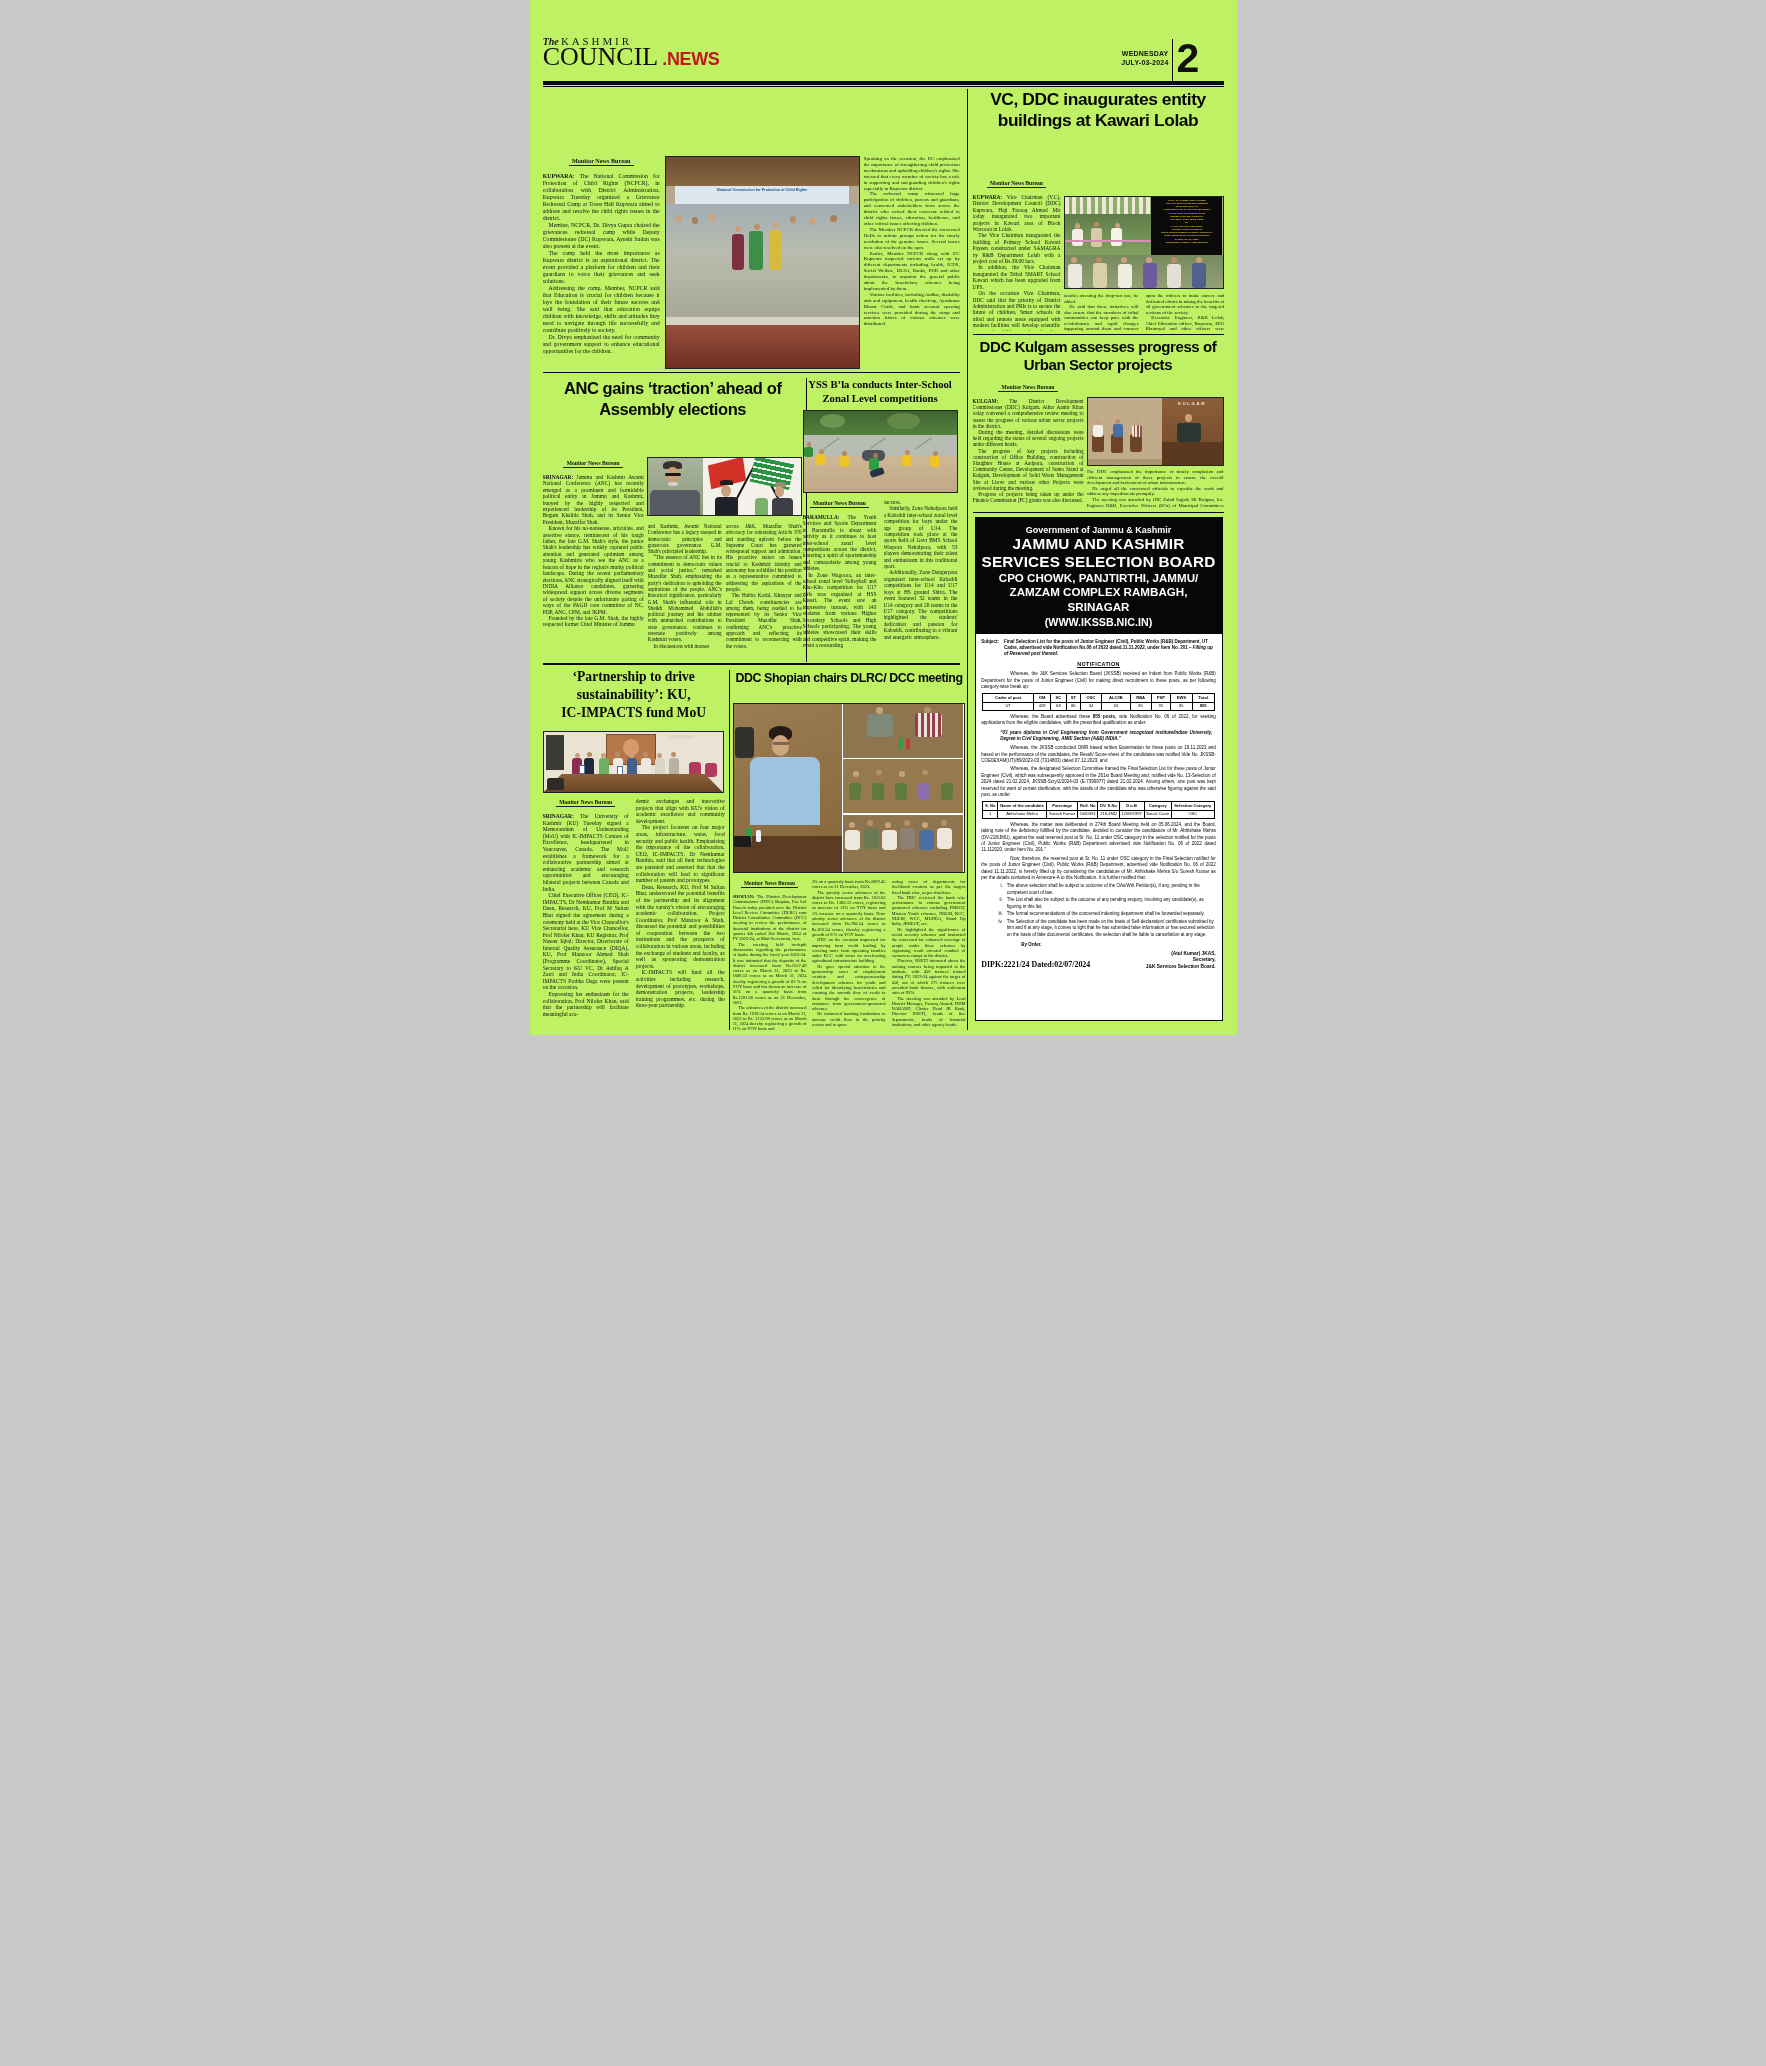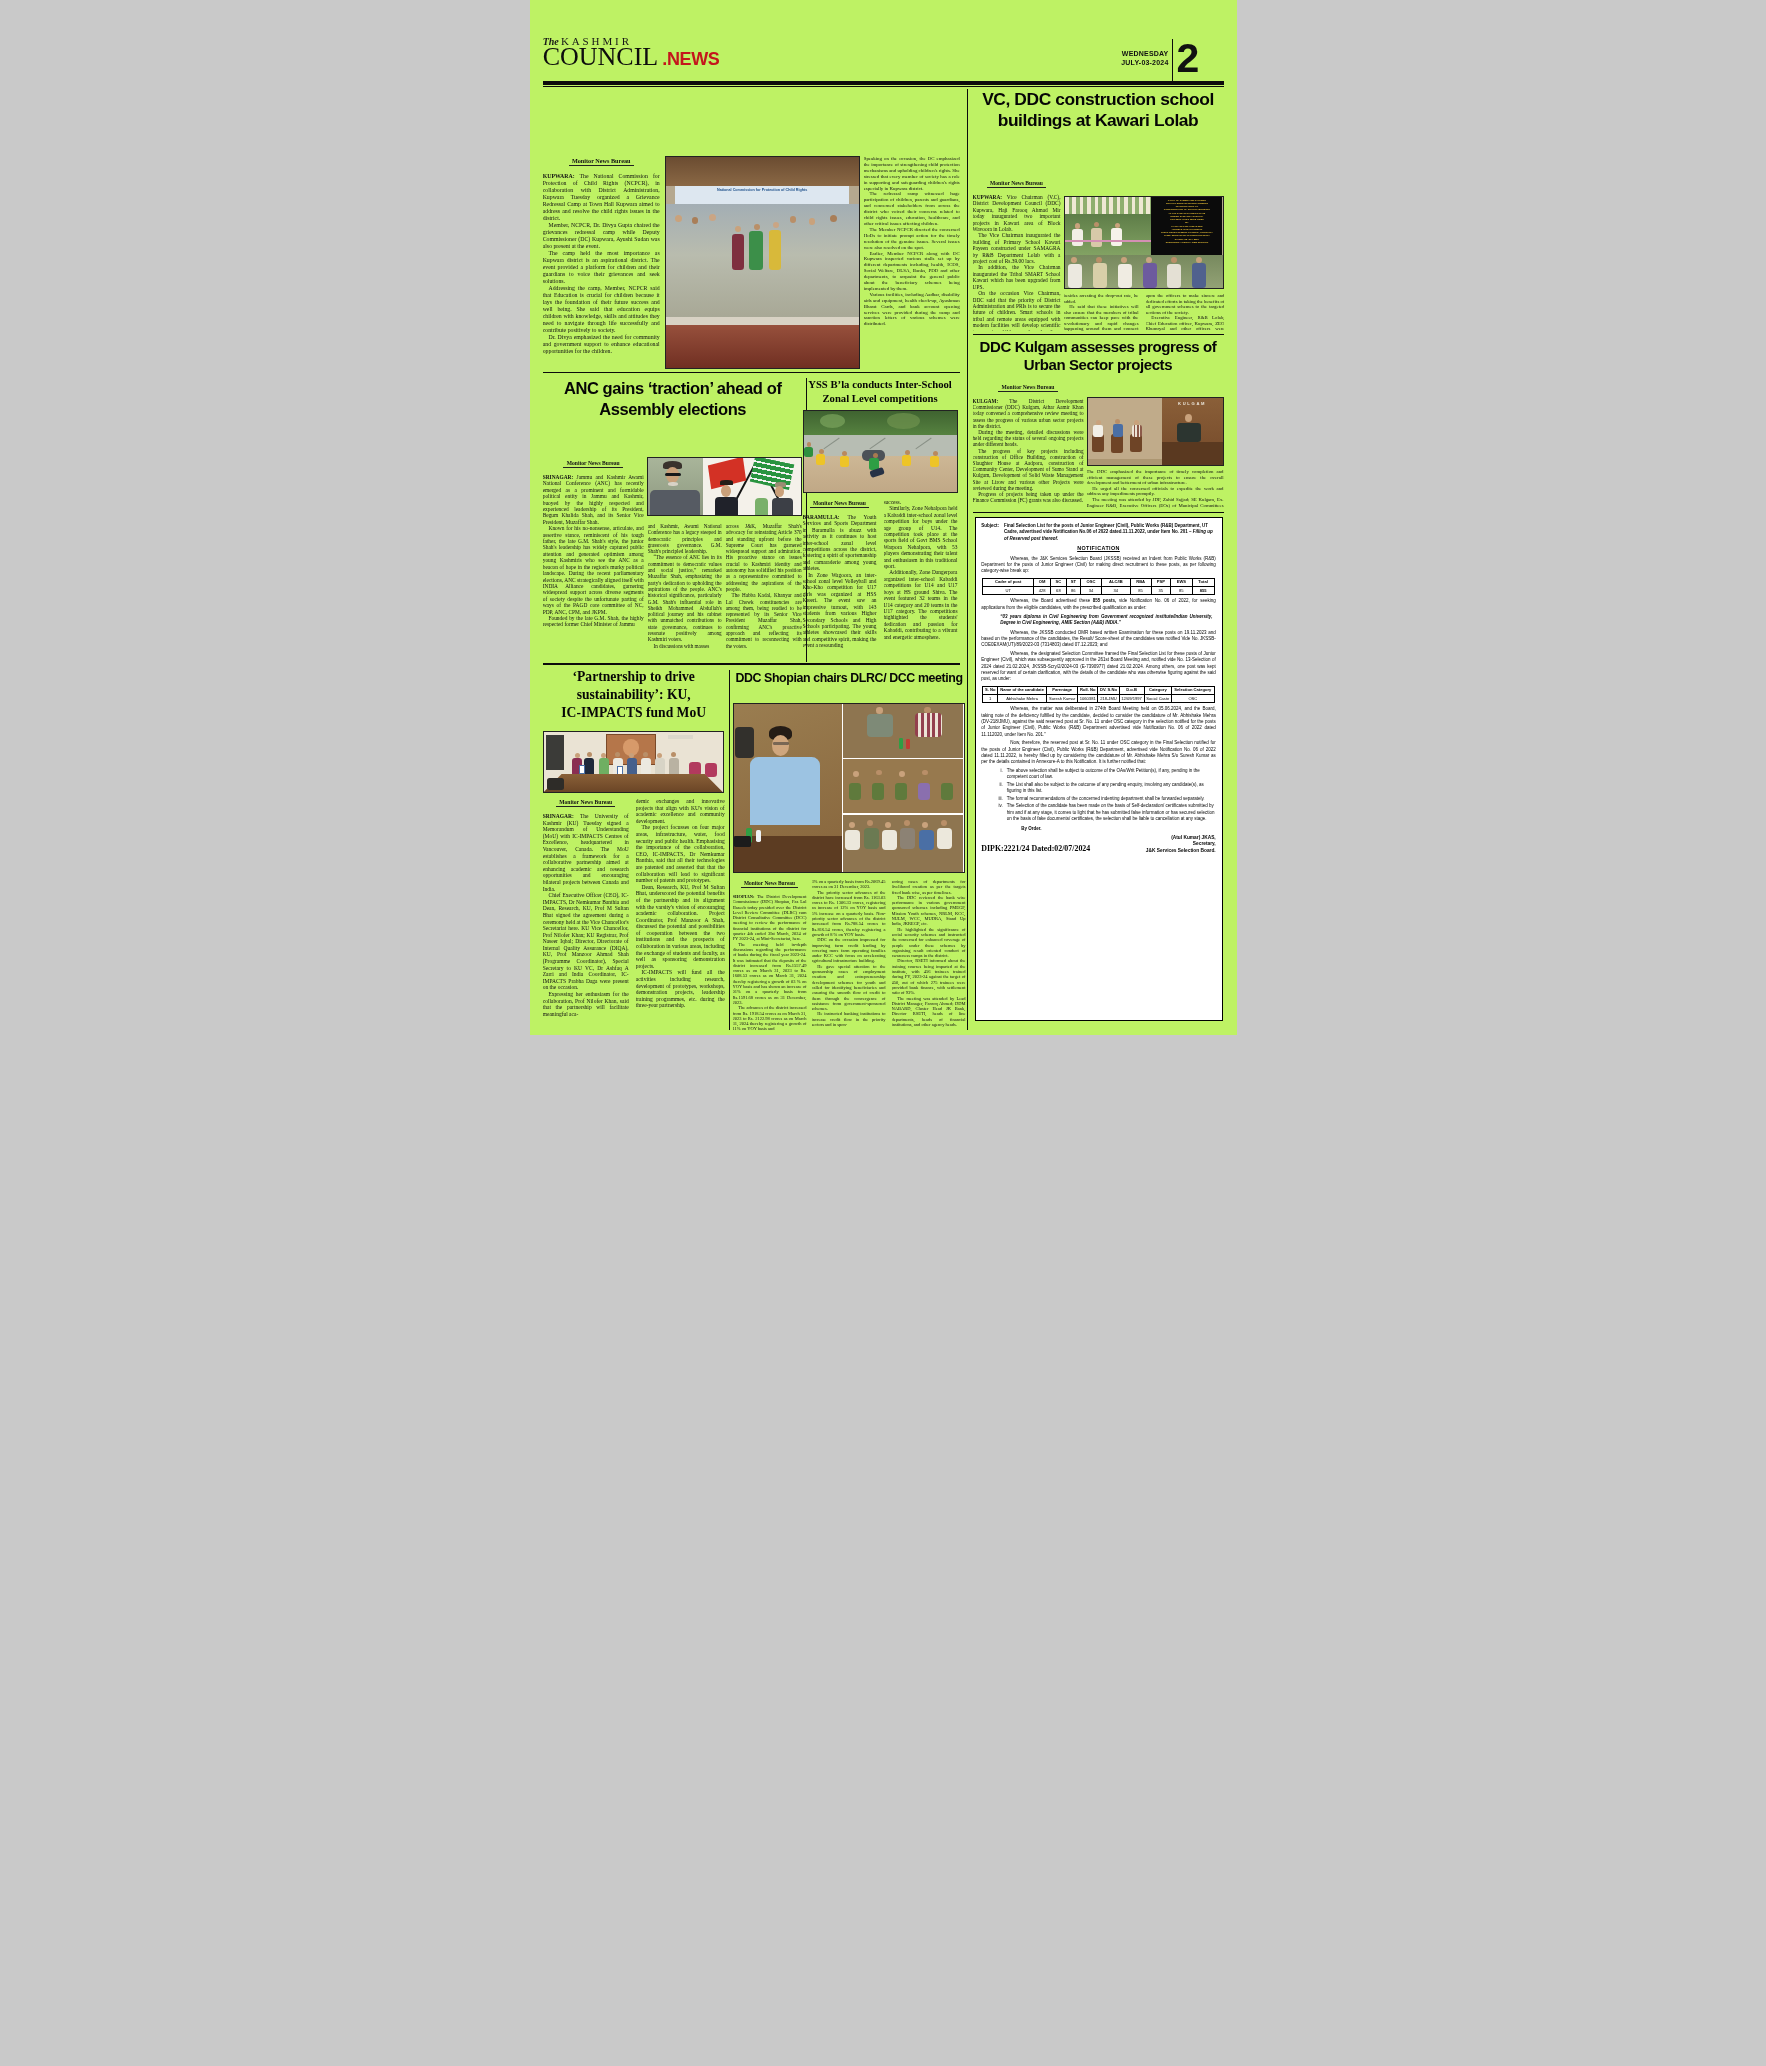--- a/index.html
+++ b/index.html
@@ -125,21 +125,21 @@
       <p>Speaking on the occasion, the DC emphasized the importance of strengthening child protection mechanisms and upholding children's rights. She stressed that every member of society has a role in supporting and safeguarding children's rights especially in Kupwara district.</p>
       <p>The redressal camp witnessed huge participation of children, parents and guardians, and concerned stakeholders from across the district who voiced their concerns related to child rights issues, education, healthcare, and other critical issues affecting children.</p>
       <p>The Member NCPCR directed the concerned HoDs to initiate prompt action for the timely resolution of the genuine issues. Several issues were also resolved on the spot.</p>
       <p>Earlier, Member NCPCR along with DC Kupwara inspected various stalls set up by different departments including health, ICDS, Social Welfare, DLSA, Banks, PDD and other departments, to acquaint the general public about the beneficiary schemes being implemented by them.</p>
       <p>Various facilities, including Aadhar, disability aids and equipment, health check-up, Ayushman Bharat Cards, and bank account opening services were provided during the camp and sanction letters of various schemes were distributed.</p>
     </div>
   </section>
 
   <section class="abs" style="left:443px;top:89px;width:251px;height:244px;overflow:hidden;">
     <h1 class="hl-sans" style="font-size:17.4px;line-height:1.18;">
-      <span>VC, DDC construction school</span><br>
+      <span>VC, DDC inaugurates entity</span><br>
       <span>buildings at Kawari Lolab</span>
     </h1>
     <div class="byline-row" style="left:0;top:90px;width:88px;">
       <span class="byline" style="font-size:5.6px;">Monitor News Bureau</span>
     </div>
     <div class="col" style="left:0;top:105px;width:88px;height:137px;font-size:5.4px;line-height:6.4px;">
       <p><b class="lead">KUPWARA:</b> <span>Vice Chairman (V.C), District Development Council (DDC) Kupwara, Haji Farooq Ahmad Mir today inaugurated two important projects in Kawari area of Block Wavoora in Lolab.</span></p>
       <p>The Vice Chairman inaugurated the building of Primary School Kawari Payeen constructed under SAMAGRA by R&amp;B Department Lolab with a project cost of Rs.39.00 lacs.</p>
       <p>In addition, the Vice Chairman inaugurated the Tribal SMART School Kawari which has been upgraded from UPS.</p>
       <p>On the occasion Vice Chairman, DDC said that the priority of District Administration and PRIs is to secure the future of children. Smart schools in tribal and remote areas equipped with modern facilities will develop scientific temper in children and make them future-ready,</p>
@@ -437,20 +437,28 @@
     <div class="col" style="left:159px;top:211px;width:74px;height:151px;font-size:4.5px;line-height:5.3px;">
       <p>soring cases of departments for livelihood creation as per the targets fixed bank wise, as per timelines.</p>
       <p>The DDC reviewed the bank wise performance in various government sponsored schemes including PMEGP, Mission Youth schemes, NRLM, KCC, NULM, WCC, MUDRA, Stand Up India, JKREGP, etc.</p>
       <p>He highlighted the significance of social security schemes and instructed the concerned for enhanced coverage of people under these schemes by organising result oriented conduct of awareness camps in the district.</p>
       <p>Director, RSETI informed about the training courses being imparted at the institute, with 456 trainees trained during FY, 2023-24 against the target of 450, out of which 275 trainees were provided bank finance, with settlement ratio of 93%.</p>
       <p>The meeting was attended by Lead District Manager, Farooq Ahmed; DDM NABARD, Cluster Head JK Bank, Director RSETI, heads of line departments, heads of financial institutions, and other agency heads.</p>
     </div>
   </section>
 
   <div class="ad" style="left:445px;top:517px;width:248px;height:504px;">
+    <div class="ad-head">
+      <div class="ad-g">Government of Jammu &amp; Kashmir</div>
+      <div class="ad-b1">JAMMU AND KASHMIR</div>
+      <div class="ad-b1">SERVICES SELECTION BOARD</div>
+      <div class="ad-b2">CPO CHOWK, PANJTIRTHI, JAMMU/</div>
+      <div class="ad-b2">ZAMZAM COMPLEX RAMBAGH, SRINAGAR</div>
+      <div class="ad-b3">(WWW.IKSSB.NIC.IN)</div>
+    </div>
     <div class="ad-body">
       <div class="subject">
         <span>Subject:</span>
         <span><span>Final Selection List for the posts of Junior Engineer (Civil), Public Works (R&amp;B) Department, UT Cadre, advertised vide Notification No.06 of 2022 dated.11.11.2022, under Item No. 201 – </span><span class="itl">Filling up of Reserved post thereof.</span></span>
       </div>
       <div class="noti">NOTIFICATION</div>
       <p class="ind">Whereas, the J&amp;K Services Selection Board (JKSSB) received an Indent from Public Works (R&amp;B) Department for the posts of Junior Engineer (Civil) for making direct recruitment to these posts, as per following category-wise break up:</p>
       <table>
         <tbody>
             <tr>

